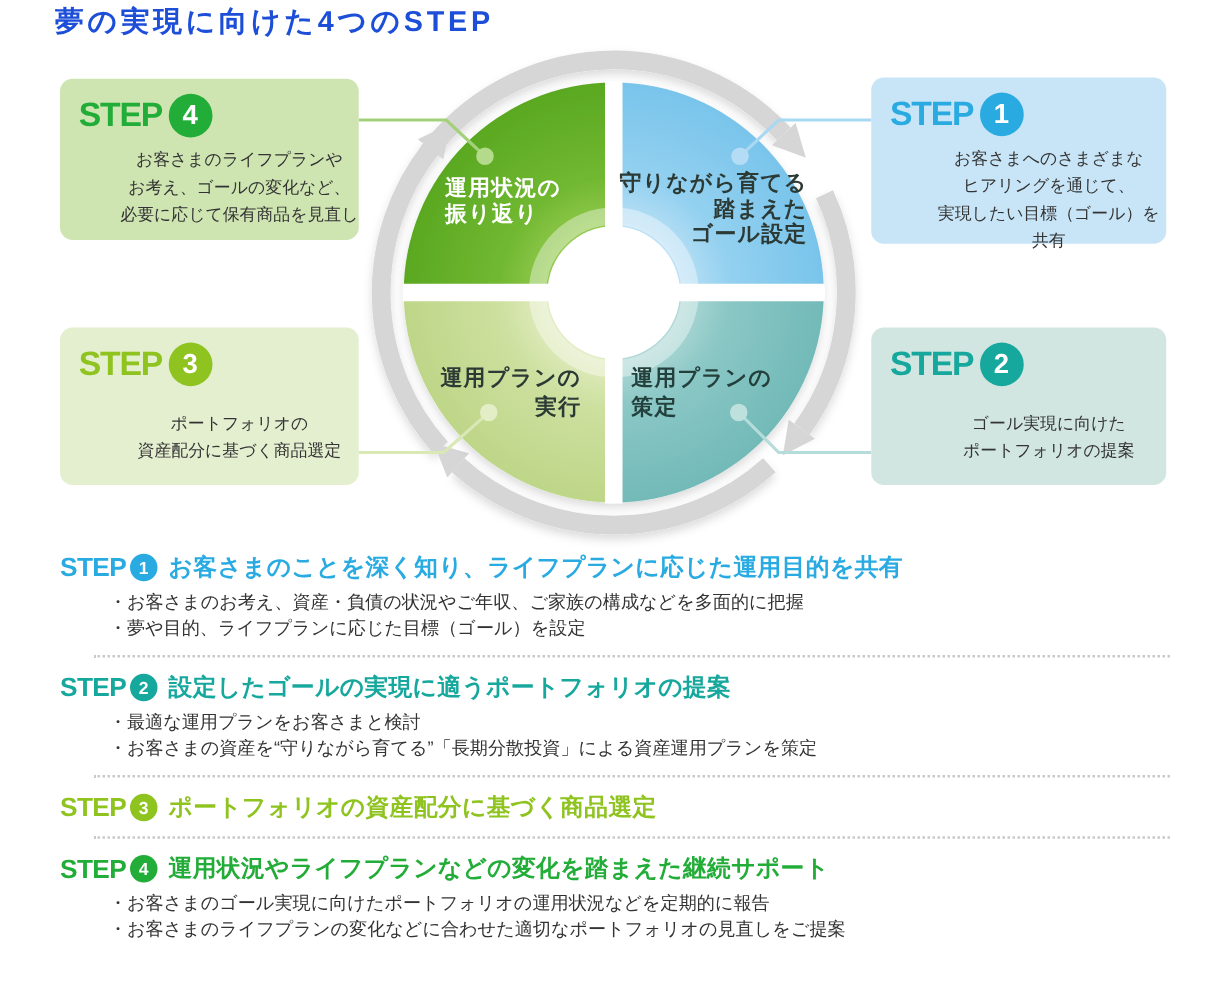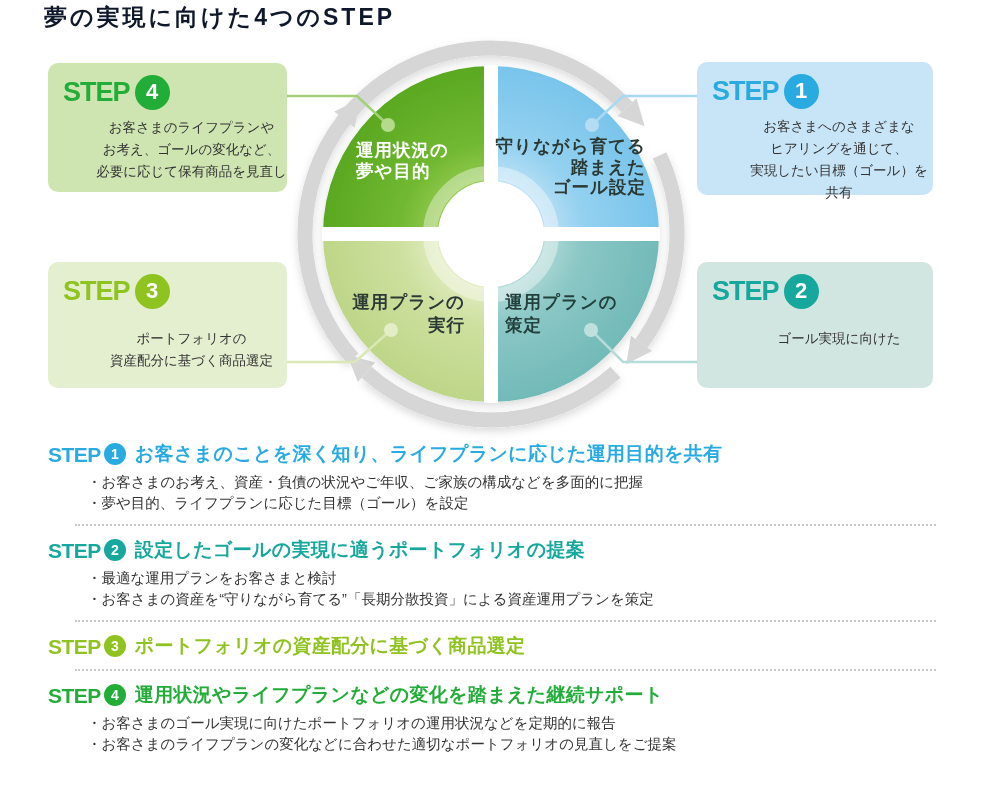--- a/index.html
+++ b/index.html
@@ -3,21 +3,21 @@
 <meta charset="utf-8">
 <style>
   html,body{margin:0;padding:0;}
   body{
     width:984px;height:800px;position:relative;background:#fff;overflow:hidden;
     font-family:"Liberation Sans","DejaVu Sans",sans-serif;color:#333;
   }
   
   .page-title{
     position:absolute;left:44px;top:2px;margin:0;
-    font-size:23px;font-weight:bold;color:#0f172a;letter-spacing:3px;
+    font-size:23px;font-weight:bold;color:#1d4ed8;letter-spacing:3px;
   }
   
   .diagram-svg{position:absolute;left:0;top:0;}
   .quad-label{position:absolute;font-weight:bold;font-size:17.5px;letter-spacing:1px;}
   .quad-label span{display:block;}
   .ql-tl{left:356px;top:140px;color:#fff;line-height:21px;font-family:Liberation Serif, serif;}
   .ql-tr{right:338px;top:136px;text-align:right;line-height:20.5px;color:#2c3a36;}
   .ql-bl{right:519px;top:291px;text-align:right;line-height:23px;color:#2c3a36;}
   .ql-br{left:505px;top:291px;text-align:left;line-height:23px;color:#23403d;}
   
@@ -121,21 +121,21 @@
   <g>
     <circle cx="388" cy="125" r="7" fill="#b4da8c"></circle>
     <circle cx="592" cy="125" r="7" fill="#b4ddf5"></circle>
     <circle cx="391" cy="330" r="7" fill="#e3eec6"></circle>
     <circle cx="591" cy="330" r="7" fill="#bfe1de"></circle>
   </g>
 </svg>
 
 <div class="quad-label ql-tl">
   <span>運用状況の</span>
-  <span>夢や目的</span>
+  <span>振り返り</span>
 </div>
 <div class="quad-label ql-tr">
   <span>守りながら育てる</span>
   <span>踏まえた</span>
   <span>ゴール設定</span>
 </div>
 <div class="quad-label ql-bl">
   <span>運用プランの</span>
   <span>実行</span>
 </div>
@@ -179,20 +179,21 @@
   </div>
 </div>
 
 <div class="box box-s2">
   <div class="box-header">
     <span class="box-step c2">STEP</span>
     <span class="box-badge bg2">2</span>
   </div>
   <div class="box-body two-lines">
     <span>ゴール実現に向けた</span>
+    <span>ポートフォリオの提案</span>
   </div>
 </div>
 
 <div class="sections">
 
   <div class="section">
     <div class="sec-head">
       <span class="sec-step c1">STEP</span>
       <span class="sec-badge bg1">1</span>
       <span class="sec-title c1">お客さまのことを深く知り、ライフプランに応じた運用目的を共有</span>

